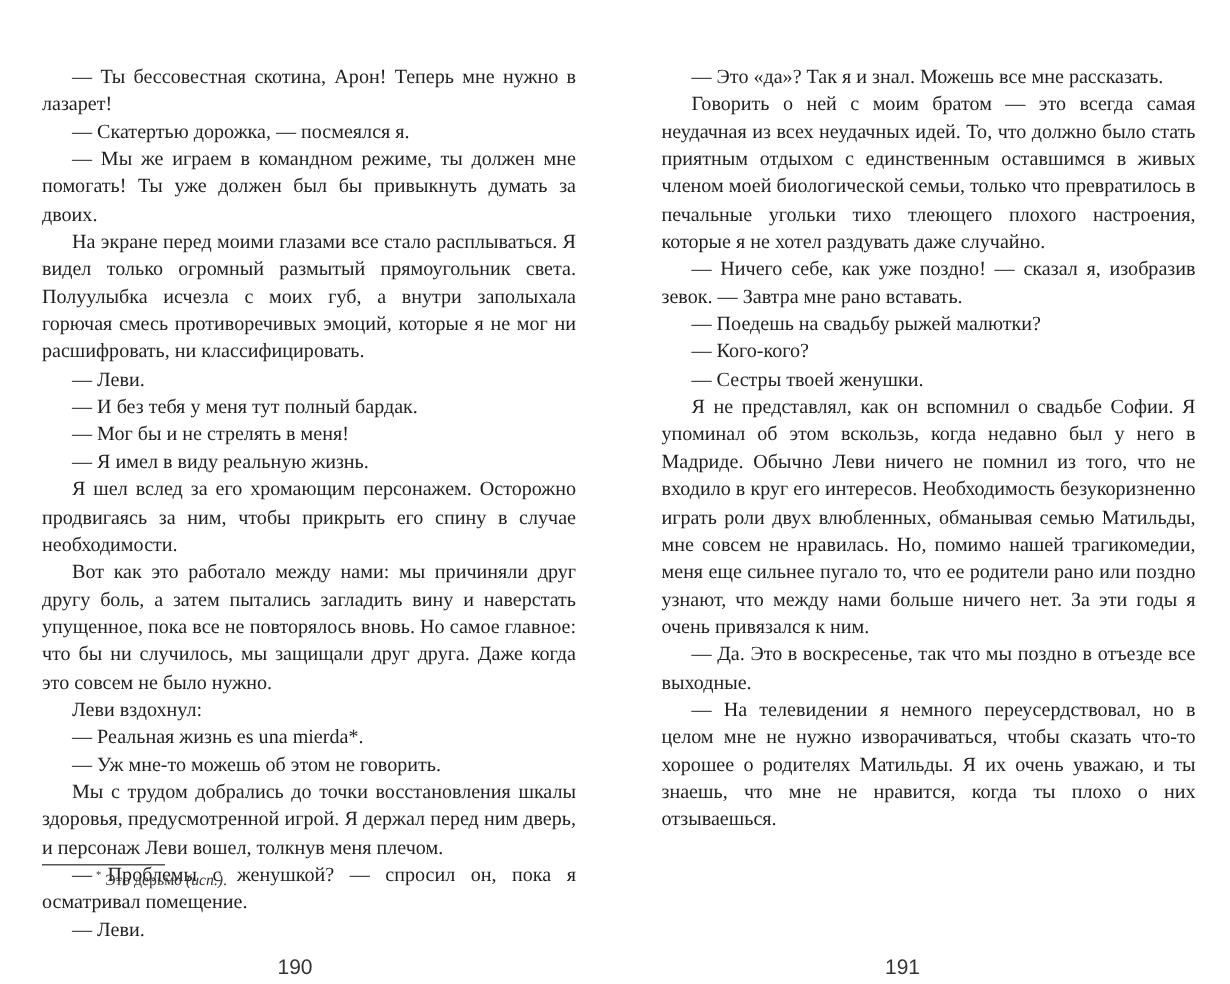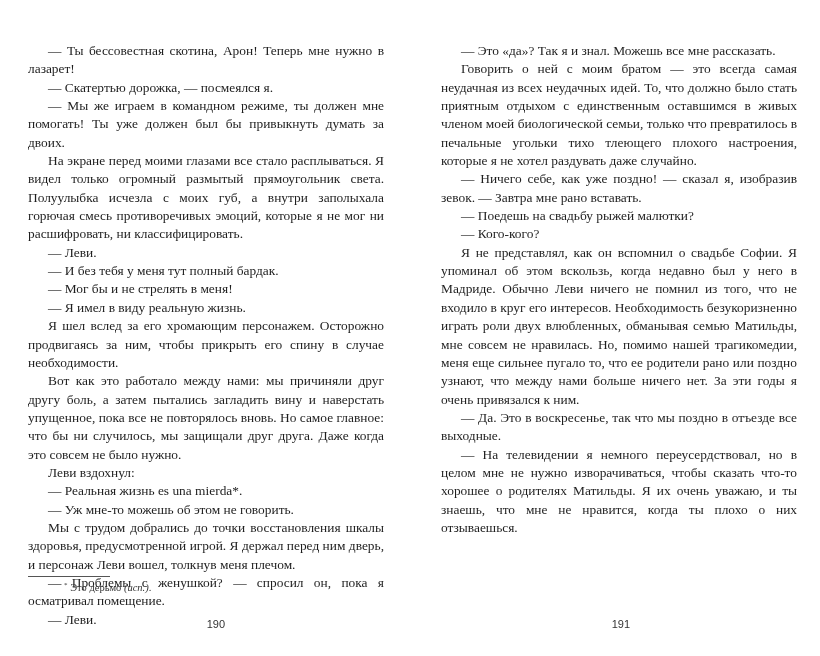--- a/index.html
+++ b/index.html
@@ -6,21 +6,21 @@
   body { width: 820px; height: 656px; position: relative; overflow: hidden;
          font-family: "Liberation Serif", "DejaVu Serif", serif; color: #1e1e1e; }
   .page { position: absolute; top: 42px; width: 356px; font-size: 13.4px; line-height: 18.35px; }
   .page.left { left: 28px; }
   .page.right { left: 441px; }
   .para { margin: 0; text-indent: 20px; text-align: justify; hyphens: manual; }
   .footnote-rule { position: absolute; left: 28px; top: 576px; width: 82px; height: 1px; background: #555; }
   .footnote { position: absolute; left: 52px; top: 582px; font-size: 10.5px; color: #333; margin-left: 12px; }
   .footnote sup, .para sup { font-size: 7px; vertical-align: super; line-height: 0; }
   .footnote em { font-style: italic; }
-  .pageno { position: absolute; top: 618px; font-size: 11px; color: #333; width: 40px; text-align: right;
+  .pageno { position: absolute; top: 636px; font-size: 14px; color: #333; width: 40px; text-align: left;
             font-family: "Liberation Sans", "DejaVu Sans", sans-serif; }
   .pageno.left { left: 185px; }
   .pageno.right { left: 590px; }
 </style>
 </head>
 <body>
 
 <div class="page left">
   <p class="para">— Ты бессовестная скотина, Арон! Теперь мне нужно в лазарет!</p>
   <p class="para">— Скатертью дорожка, — посмеялся я.</p>
@@ -48,18 +48,19 @@
 </div>
 
 <div class="pageno left">190</div>
 
 <div class="page right">
   <p class="para">— Это «да»? Так я и знал. Можешь все мне рассказать.</p>
   <p class="para">Говорить о ней с моим братом — это всегда самая неудачная из всех неудачных идей. То, что должно было стать приятным отдыхом с единственным оставшимся в живых членом моей биологической семьи, только что превратилось в печальные угольки тихо тлеющего плохого настроения, которые я не хотел раздувать даже случайно.</p>
   <p class="para">— Ничего себе, как уже поздно! — сказал я, изобразив зевок. — Завтра мне рано вставать.</p>
   <p class="para">— Поедешь на свадьбу рыжей малютки?</p>
   <p class="para">— Кого-кого?</p>
+  <p class="para">— Сестры твоей женушки.</p>
   <p class="para">Я не представлял, как он вспомнил о свадьбе Софии. Я упоминал об этом вскользь, когда недавно был у него в Мадриде. Обычно Леви ничего не помнил из того, что не входило в круг его интересов. Необходимость безукоризненно играть роли двух влюбленных, обманывая семью Матильды, мне совсем не нравилась. Но, помимо нашей трагикомедии, меня еще сильнее пугало то, что ее родители рано или поздно узнают, что между нами больше ничего нет. За эти годы я очень привязался к ним.</p>
   <p class="para">— Да. Это в воскресенье, так что мы поздно в отъезде все выходные.</p>
   <p class="para">— На телевидении я немного переусердствовал, но в целом мне не нужно изворачиваться, чтобы сказать что-то хорошее о родителях Матильды. Я их очень уважаю, и ты знаешь, что мне не нравится, когда ты плохо о них отзываешься.</p>
 </div>
 
 <div class="pageno right">191</div>
 
 </body></html>

